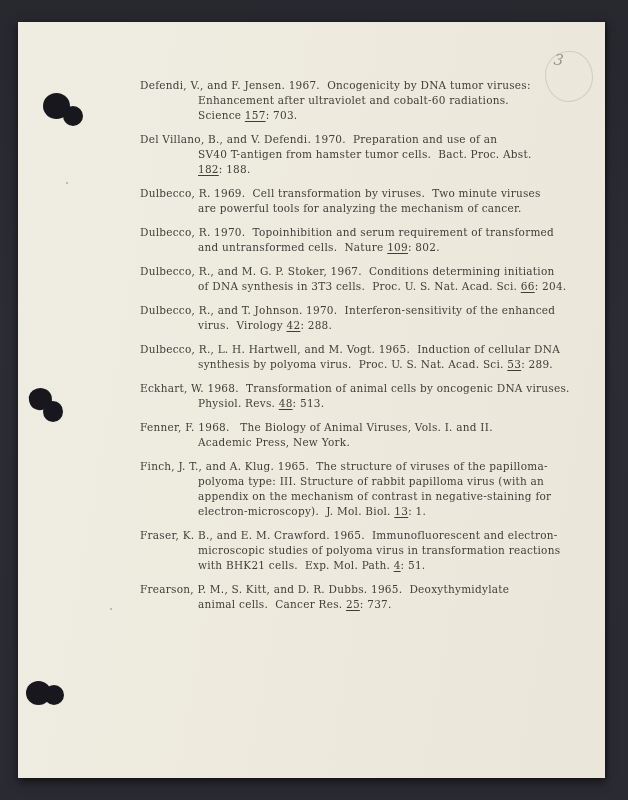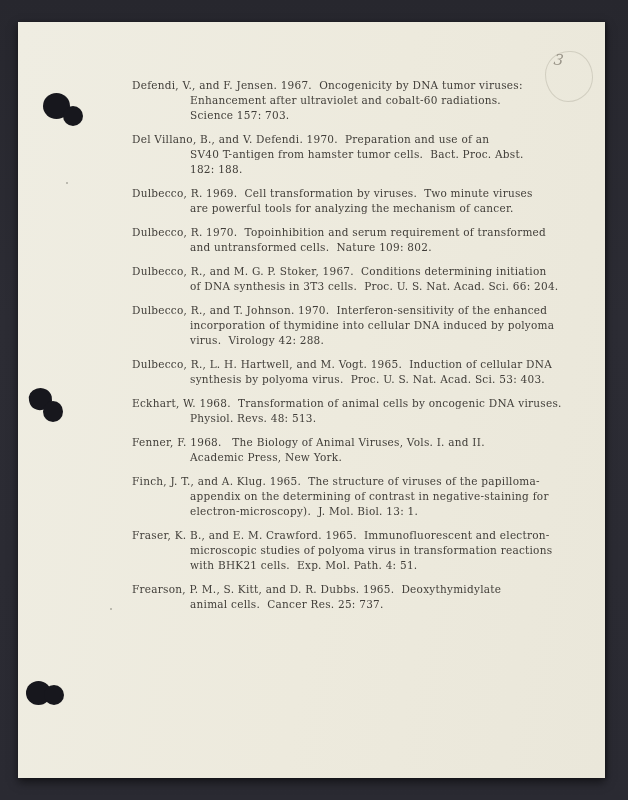--- a/index.html
+++ b/index.html
@@ -22,24 +22,24 @@
     box-shadow: 0 4px 9px rgba(0,0,0,0.55), 2px 0 3px rgba(0,0,0,0.25);
   }
   .ref-list {
     position: absolute;
     left: 109px; top: 56px;
     width: 486px;
     color: #413e39;
     font-size: 10.5px;
     letter-spacing: 0.25px;
   }
-  .ref { margin: 0 0 9px 5px; }
+  .ref { margin: 0 0 9px 13px; }
   .line { white-space: pre; line-height: 15px; }
   .line.cont { padding-left: 58px; }
-  .vol { text-underline-offset: 2px; }
+  .vol { text-decoration: underline; text-underline-offset: 2px; }
   .dot {
     position: absolute;
     background: #17171d;
     border-radius: 50%;
   }
   .pencil-circle {
     position: absolute;
     left: 527px; top: 29px;
     width: 46px; height: 49px;
     border: 1px solid rgba(150,145,128,0.30);
@@ -85,38 +85,38 @@
       <div class="ref">
         <div class="line"><span>Dulbecco, R. 1970.  Topoinhibition and serum requirement of transformed</span></div>
         <div class="line cont"><span>and untransformed cells.  Nature </span><span class="vol">109</span><span>: 802.</span></div>
       </div>
       <div class="ref">
         <div class="line"><span>Dulbecco, R., and M. G. P. Stoker, 1967.  Conditions determining initiation</span></div>
         <div class="line cont"><span>of DNA synthesis in 3T3 cells.  Proc. U. S. Nat. Acad. Sci. </span><span class="vol">66</span><span>: 204.</span></div>
       </div>
       <div class="ref">
         <div class="line"><span>Dulbecco, R., and T. Johnson. 1970.  Interferon-sensitivity of the enhanced</span></div>
-        <div class="line cont"><span>incorporation of thymidine into cellular DNA induced by polyoma</span></div>
         <div class="line cont"><span>virus.  Virology </span><span class="vol">42</span><span>: 288.</span></div>
       </div>
       <div class="ref">
         <div class="line"><span>Dulbecco, R., L. H. Hartwell, and M. Vogt. 1965.  Induction of cellular DNA</span></div>
-        <div class="line cont"><span>synthesis by polyoma virus.  Proc. U. S. Nat. Acad. Sci. </span><span class="vol">53</span><span>: 403.</span></div>
+        <div class="line cont"><span>synthesis by polyoma virus.  Proc. U. S. Nat. Acad. Sci. </span><span class="vol">53</span><span>: 289.</span></div>
       </div>
       <div class="ref">
         <div class="line"><span>Eckhart, W. 1968.  Transformation of animal cells by oncogenic DNA viruses.</span></div>
         <div class="line cont"><span>Physiol. Revs. </span><span class="vol">48</span><span>: 513.</span></div>
       </div>
       <div class="ref">
         <div class="line"><span>Fenner, F. 1968.   The Biology of Animal Viruses, Vols. I. and II.</span></div>
         <div class="line cont"><span>Academic Press, New York.</span></div>
       </div>
       <div class="ref">
         <div class="line"><span>Finch, J. T., and A. Klug. 1965.  The structure of viruses of the papilloma-</span></div>
-        <div class="line cont"><span>appendix on the determining of contrast in negative-staining for</span></div>
+        <div class="line cont"><span>polyoma type: III. Structure of rabbit papilloma virus (with an</span></div>
+        <div class="line cont"><span>appendix on the mechanism of contrast in negative-staining for</span></div>
         <div class="line cont"><span>electron-microscopy).  J. Mol. Biol. </span><span class="vol">13</span><span>: 1.</span></div>
       </div>
       <div class="ref">
         <div class="line"><span>Fraser, K. B., and E. M. Crawford. 1965.  Immunofluorescent and electron-</span></div>
         <div class="line cont"><span>microscopic studies of polyoma virus in transformation reactions</span></div>
         <div class="line cont"><span>with BHK21 cells.  Exp. Mol. Path. </span><span class="vol">4</span><span>: 51.</span></div>
       </div>
       <div class="ref">
         <div class="line"><span>Frearson, P. M., S. Kitt, and D. R. Dubbs. 1965.  Deoxythymidylate</span></div>
         <div class="line cont"><span>animal cells.  Cancer Res. </span><span class="vol">25</span><span>: 737.</span></div>

